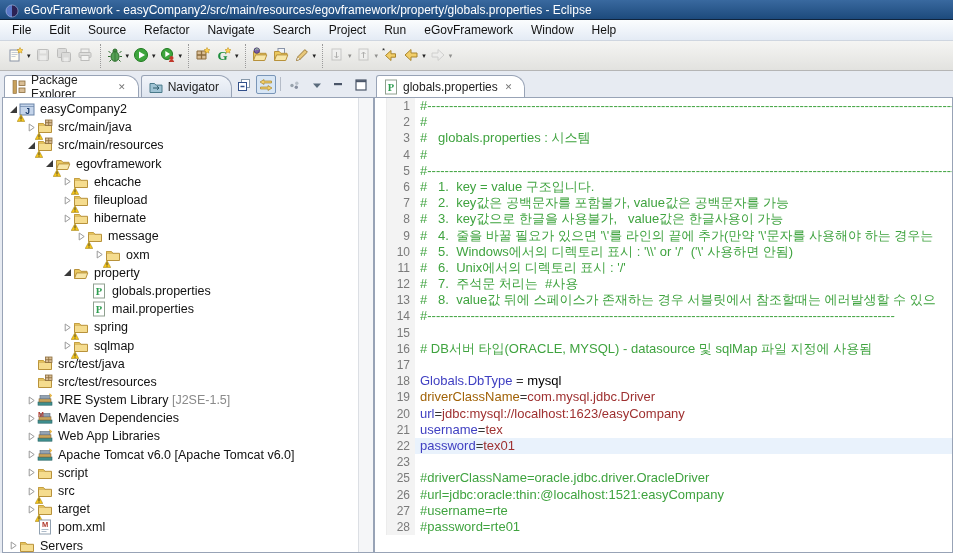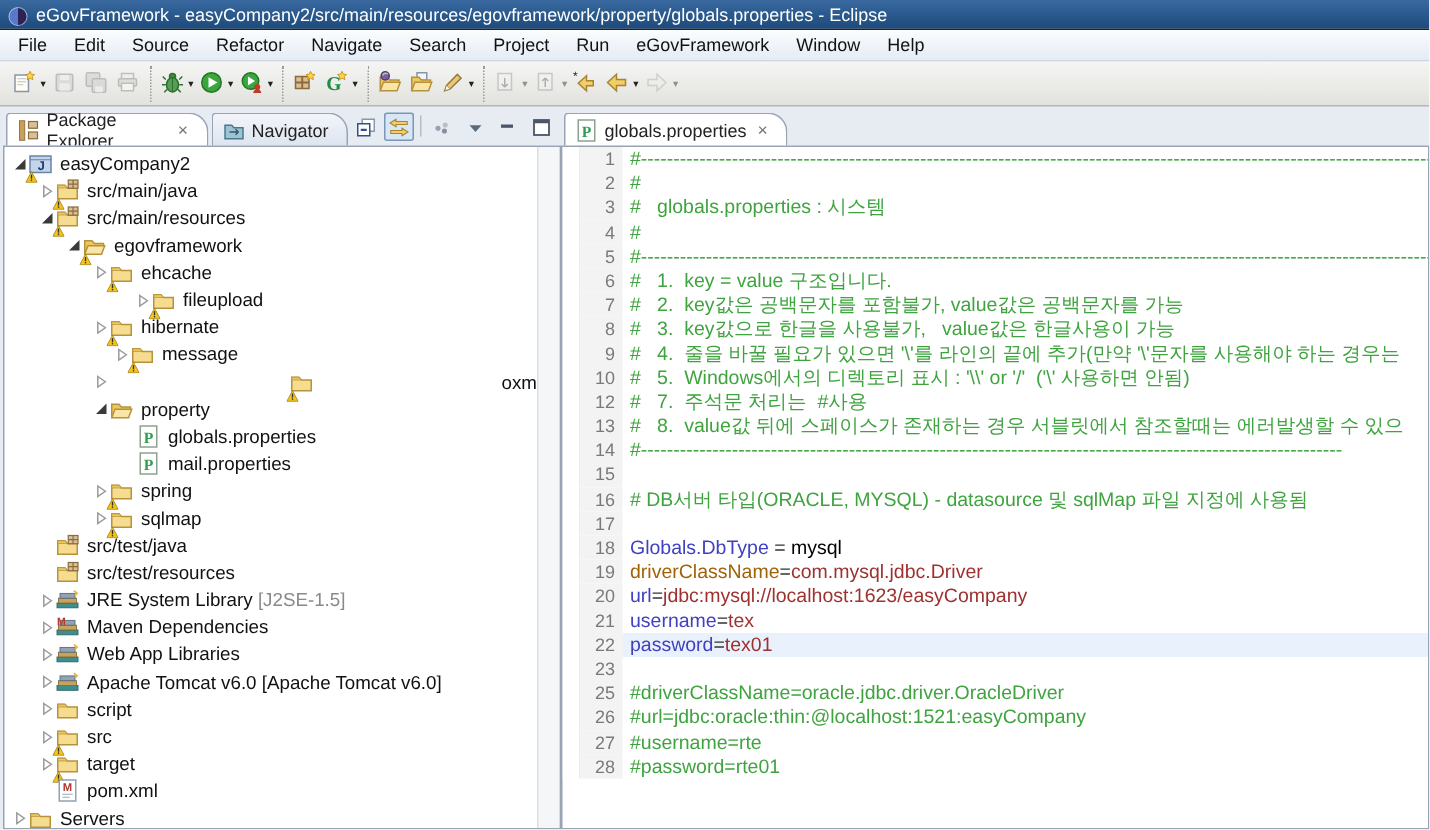--- a/index.html
+++ b/index.html
@@ -420,21 +420,21 @@
                   <path d="M1.5 4.5h4.8l1.6 1.8H1.5z" fill="#EBC95F" stroke="#B8923B" stroke-width=".5"></path>
                 </svg>
                 <span class="warn"><svg xmlns="http://www.w3.org/2000/svg" width="8" height="8" viewBox="0 0 8 8">
                     <path d="M4 .5L7.8 7.5H.2z" fill="#F5C518" stroke="#9A7A12" stroke-width=".5"></path>
                     <rect x="3.55" y="2.4" width=".9" height="2.7" fill="#333"></rect>
                     <rect x="3.55" y="5.6" width=".9" height="1" fill="#333"></rect>
                   </svg></span>
               </span>
               <span class="tree-label">ehcache</span>
             </div>
-            <div class="tree-row" style="padding-left: 86px;">
+            <div class="tree-row" style="padding-left: 58px;">
               <span class="expander">
                 <svg xmlns="http://www.w3.org/2000/svg" width="9" height="9" viewBox="0 0 9 9">
                   <path d="M2.2 1l5 3.5-5 3.5z" fill="#FFF" stroke="#9A9A9A"></path>
                 </svg>
               </span>
               <span class="tree-ico">
                 <svg xmlns="http://www.w3.org/2000/svg" width="16" height="16" viewBox="0 0 16 16">
                   <path d="M1.5 4.5h4.8l1.6 1.8h6.6v7.2H1.5z" fill="#F5DC8E" stroke="#B8923B"></path>
                   <path d="M1.5 4.5h4.8l1.6 1.8H1.5z" fill="#EBC95F" stroke="#B8923B" stroke-width=".5"></path>
                 </svg>
@@ -477,21 +477,21 @@
                   <path d="M1.5 4.5h4.8l1.6 1.8H1.5z" fill="#EBC95F" stroke="#B8923B" stroke-width=".5"></path>
                 </svg>
                 <span class="warn"><svg xmlns="http://www.w3.org/2000/svg" width="8" height="8" viewBox="0 0 8 8">
                     <path d="M4 .5L7.8 7.5H.2z" fill="#F5C518" stroke="#9A7A12" stroke-width=".5"></path>
                     <rect x="3.55" y="2.4" width=".9" height="2.7" fill="#333"></rect>
                     <rect x="3.55" y="5.6" width=".9" height="1" fill="#333"></rect>
                   </svg></span>
               </span>
               <span class="tree-label">message</span>
             </div>
-            <div class="tree-row" style="padding-left: 58px; justify-content: space-between;">
+            <div class="tree-row" style="padding-left: 90px;">
               <span class="expander">
                 <svg xmlns="http://www.w3.org/2000/svg" width="9" height="9" viewBox="0 0 9 9">
                   <path d="M2.2 1l5 3.5-5 3.5z" fill="#FFF" stroke="#9A9A9A"></path>
                 </svg>
               </span>
               <span class="tree-ico">
                 <svg xmlns="http://www.w3.org/2000/svg" width="16" height="16" viewBox="0 0 16 16">
                   <path d="M1.5 4.5h4.8l1.6 1.8h6.6v7.2H1.5z" fill="#F5DC8E" stroke="#B8923B"></path>
                   <path d="M1.5 4.5h4.8l1.6 1.8H1.5z" fill="#EBC95F" stroke="#B8923B" stroke-width=".5"></path>
                 </svg>
@@ -806,20 +806,25 @@
               <span class="num-cell">9</span>
               <span class="code-cell"><span style="color: rgb(63, 163, 63);">#   4.  줄을 바꿀 필요가 있으면 '\'를 라인의 끝에 추가(만약 '\'문자를 사용해야 하는 경우는</span></span>
             </div>
             <div class="eline">
               <span class="ruler-cell"></span>
               <span class="num-cell">10</span>
               <span class="code-cell"><span style="color: rgb(63, 163, 63);">#   5.  Windows에서의 디렉토리 표시 : '\\' or '/'  ('\' 사용하면 안됨)</span></span>
             </div>
             <div class="eline">
               <span class="ruler-cell"></span>
+              <span class="num-cell">11</span>
+              <span class="code-cell"><span style="color: rgb(63, 163, 63);">#   6.  Unix에서의 디렉토리 표시 : '/'</span></span>
+            </div>
+            <div class="eline">
+              <span class="ruler-cell"></span>
               <span class="num-cell">12</span>
               <span class="code-cell"><span style="color: rgb(63, 163, 63);">#   7.  주석문 처리는  #사용</span></span>
             </div>
             <div class="eline">
               <span class="ruler-cell"></span>
               <span class="num-cell">13</span>
               <span class="code-cell"><span style="color: rgb(63, 163, 63);">#   8.  value값 뒤에 스페이스가 존재하는 경우 서블릿에서 참조할때는 에러발생할 수 있으</span></span>
             </div>
             <div class="eline">
               <span class="ruler-cell"></span>

